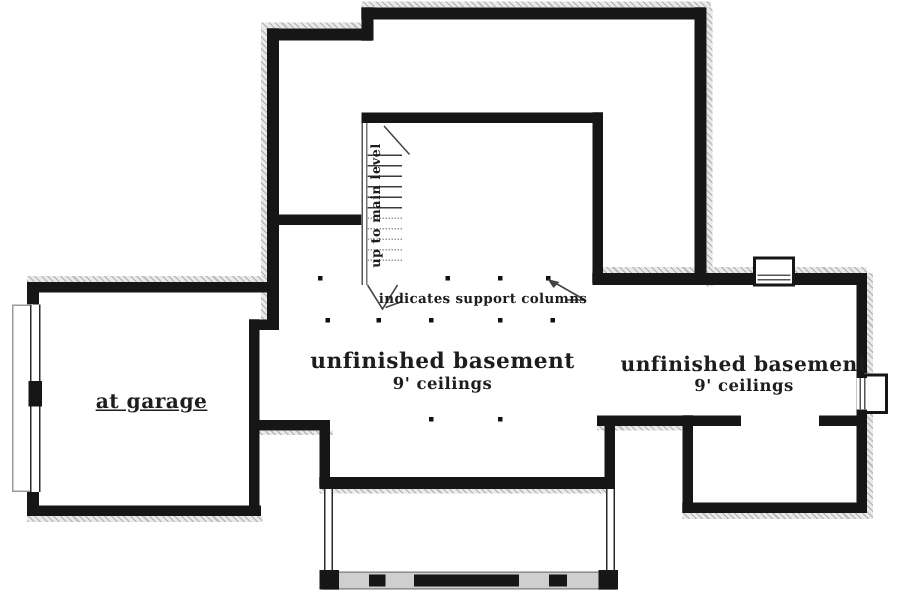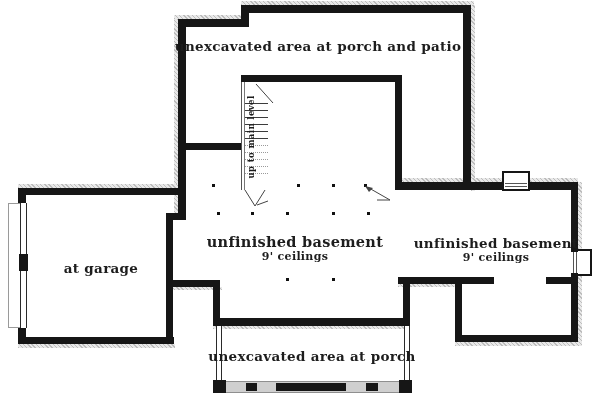--- a/index.html
+++ b/index.html
@@ -121,20 +121,19 @@
 
   <svg class="overlay" width="600" height="401" viewBox="0 0 600 401">
     <line x1="256" y1="84" x2="273" y2="103" stroke="#444" stroke-width="1"></line>
     <polyline points="245,190 255,206 265,190" fill="none" stroke="#444" stroke-width="1"></polyline>
     <line x1="257" y1="205" x2="268" y2="201" stroke="#444" stroke-width="1"></line>
     <line x1="377" y1="200" x2="390" y2="200" stroke="#444" stroke-width="1"></line>
     <line x1="390" y1="200" x2="369" y2="188" stroke="#444" stroke-width="1"></line>
     <polygon points="365,186 373,188 369,192" fill="#444"></polygon>
   </svg>
 
-  <div class="lbl big" style="left:318px;top:46px;">unexcavated area at porch and patio</div>
-  <div class="lbl big" style="left:101px;top:268px;">at garage</div>
+  <div class="lbl big" style="left:101px;top:268px;text-decoration:underline;">at garage</div>
   <div class="lbl big" style="left:295px;top:241px;font-size:14.5px;">unfinished basement</div>
   <div class="lbl small" style="left:295px;top:256px;">9' ceilings</div>
   <div class="lbl big" style="left:496px;top:243px;">unfinished basement</div>
   <div class="lbl small" style="left:496px;top:257px;">9' ceilings</div>
-  <div class="lbl big" style="left:312px;top:356px;">unexcavated area at porch</div>
+  <div class="lbl tiny" style="left:322px;top:200px;">indicates support columns</div>
 </div>
 
 </body></html>

